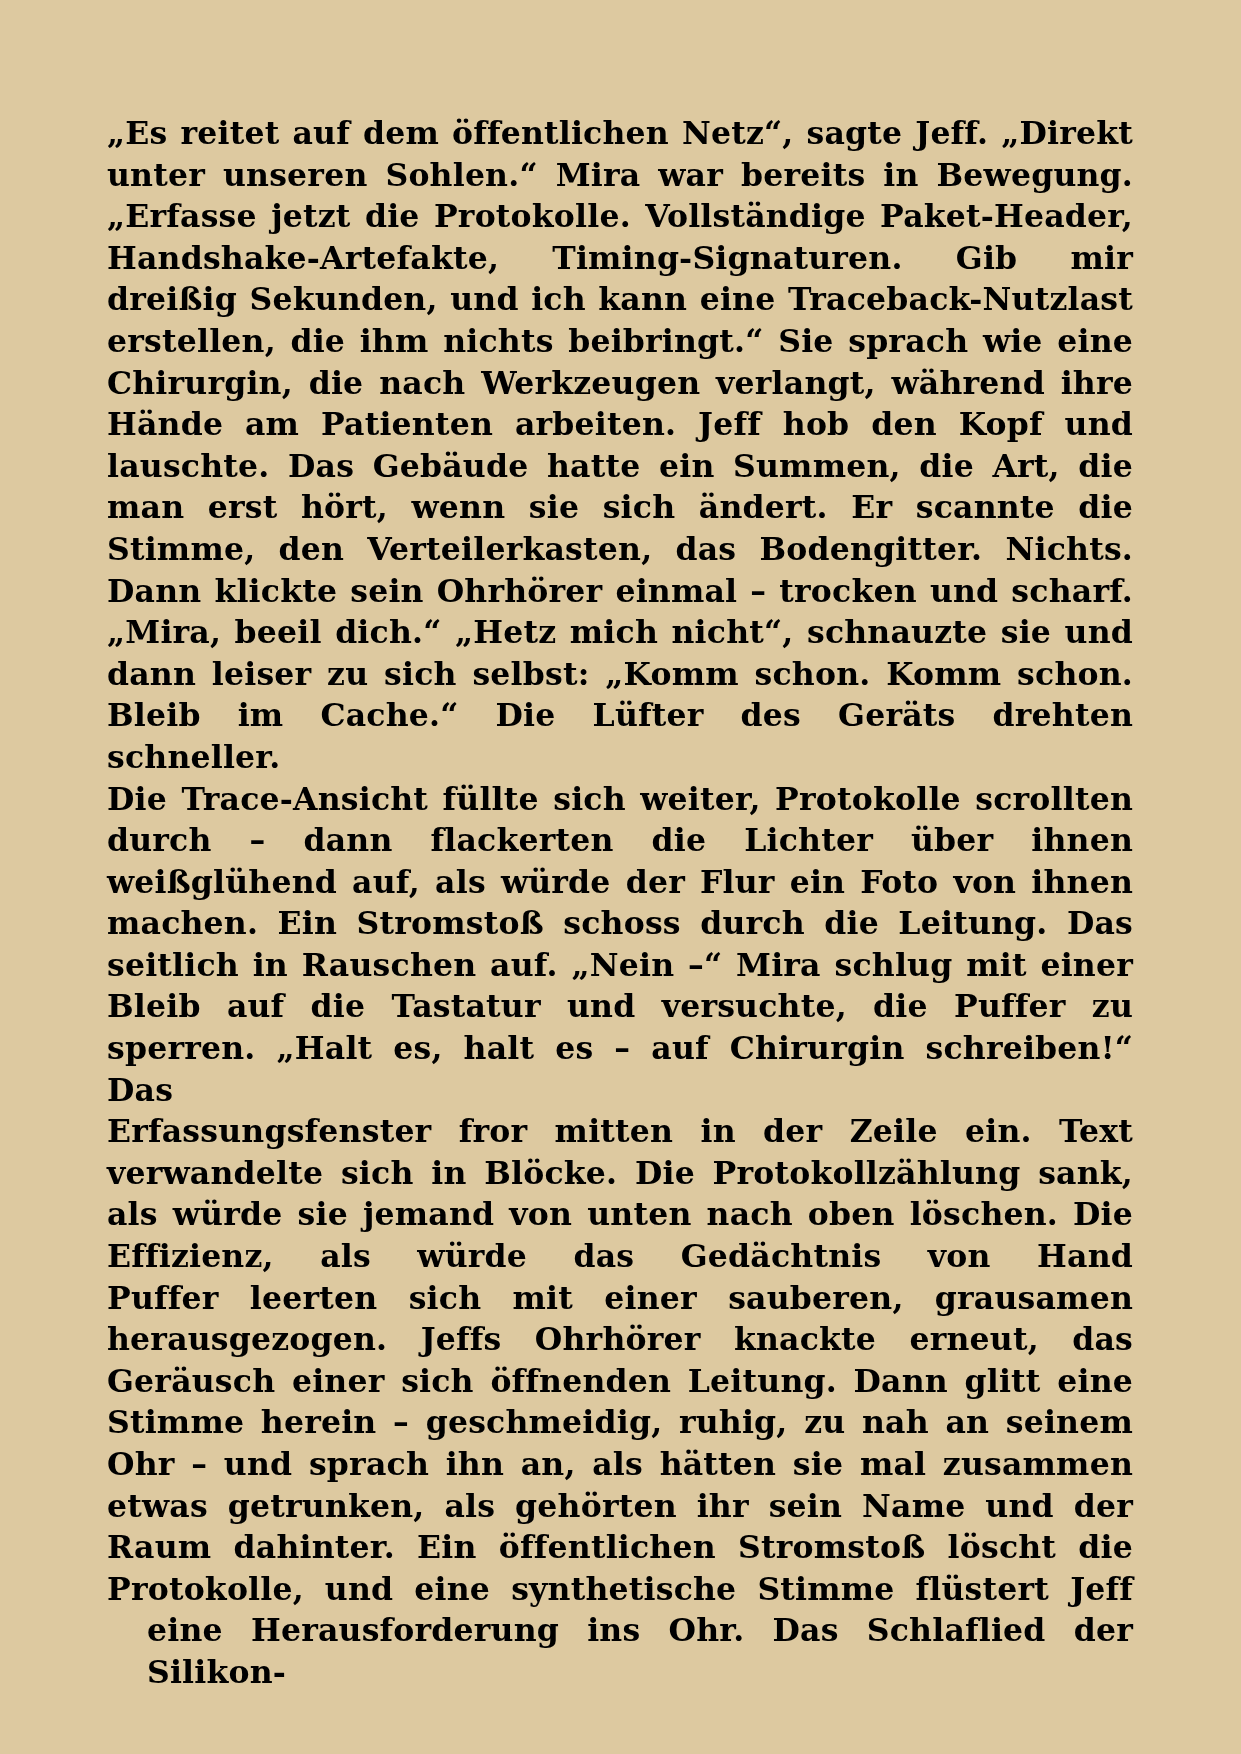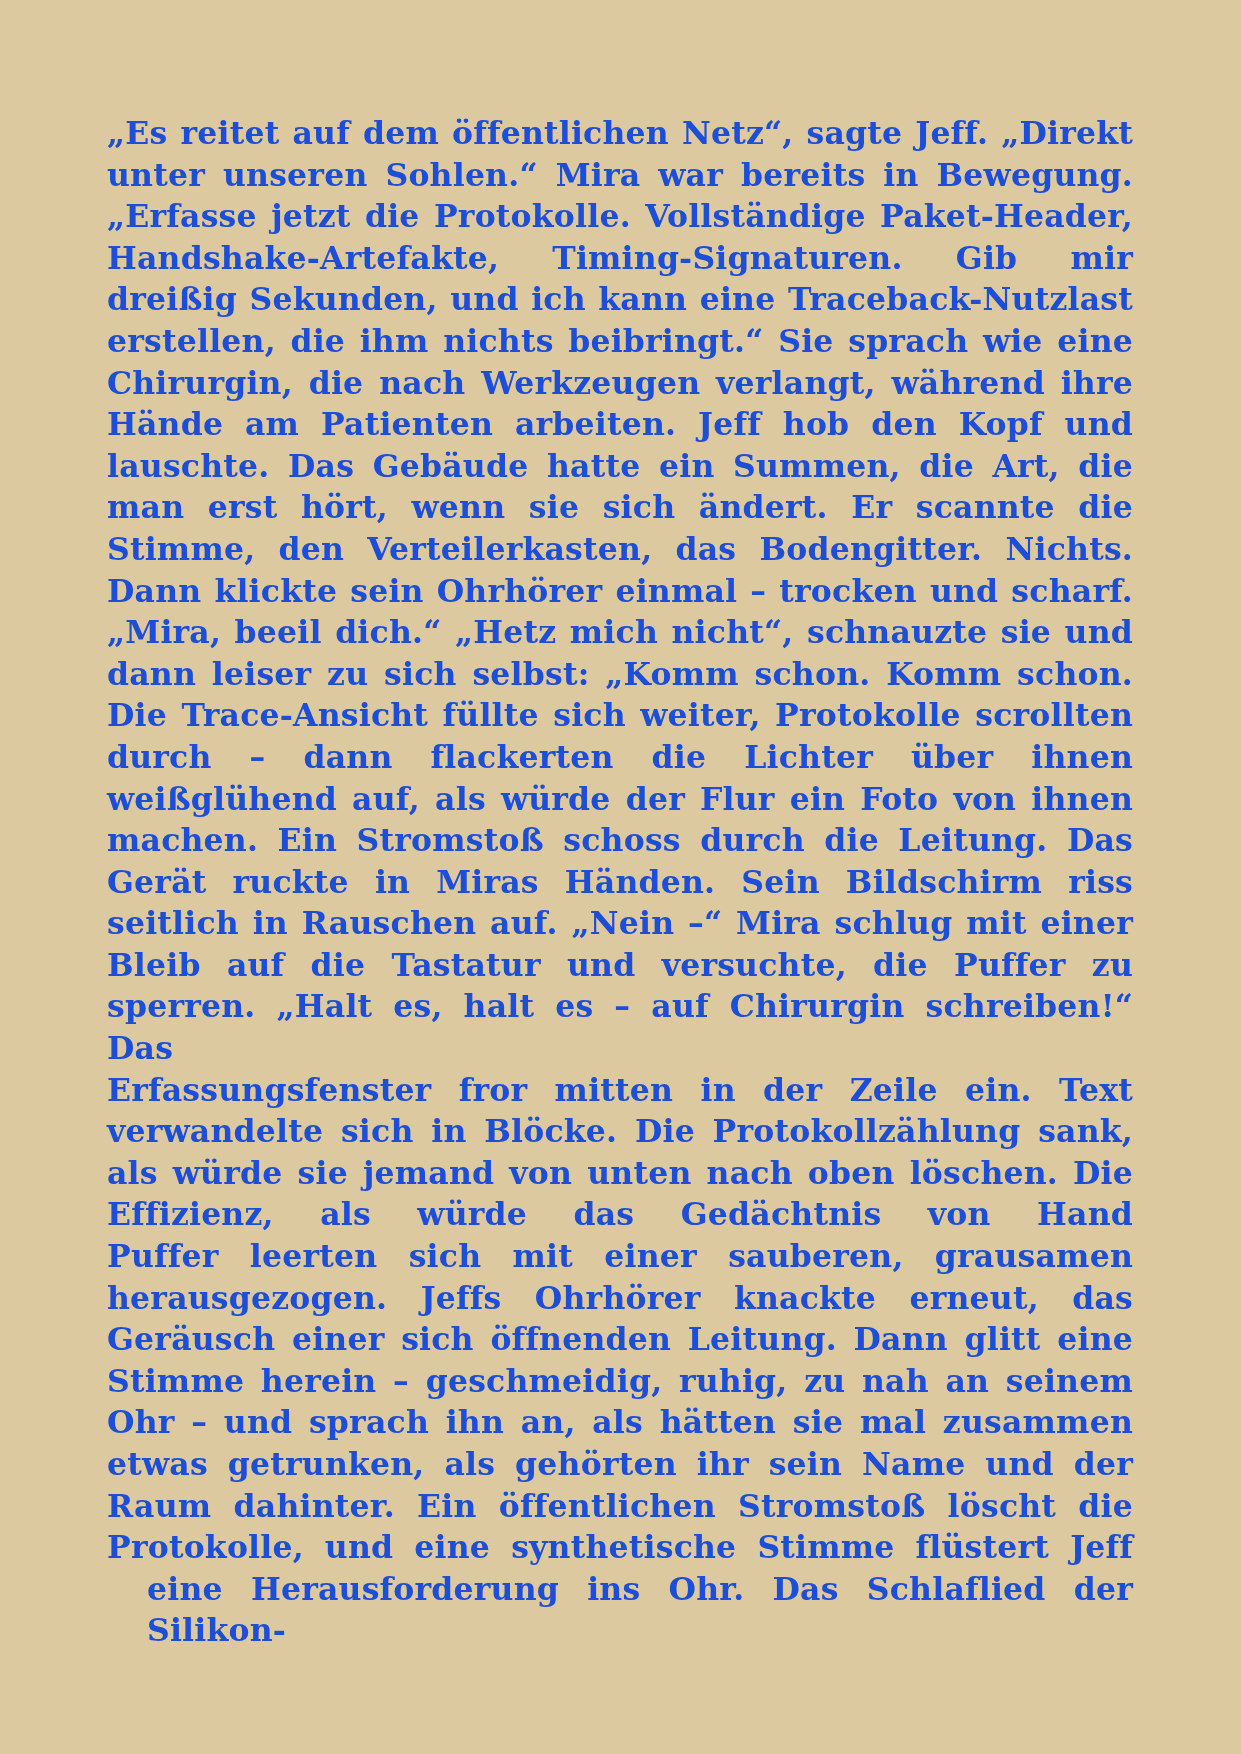--- a/index.html
+++ b/index.html
@@ -35,40 +35,40 @@
   }
   .line:last-child {
     text-align-last: left;
     margin-left: 40px;
   }
 </style>
 </head>
 <body style="background-color: rgb(221, 201, 160);">
 
 <div class="page">
-  <div class="text-block" style="color: #1d4ed8;">
+  <div class="text-block" style="color: #000000;">
       <div class="line">„Es reitet auf dem öffentlichen Netz“, sagte Jeff. „Direkt</div>
       <div class="line">unter unseren Sohlen.“ Mira war bereits in Bewegung.</div>
       <div class="line">„Erfasse jetzt die Protokolle. Vollständige Paket-Header,</div>
       <div class="line">Handshake-Artefakte, Timing-Signaturen. Gib mir</div>
       <div class="line">dreißig Sekunden, und ich kann eine Traceback-Nutzlast</div>
       <div class="line">erstellen, die ihm nichts beibringt.“ Sie sprach wie eine</div>
       <div class="line">Chirurgin, die nach Werkzeugen verlangt, während ihre</div>
       <div class="line">Hände am Patienten arbeiten. Jeff hob den Kopf und</div>
       <div class="line">lauschte. Das Gebäude hatte ein Summen, die Art, die</div>
       <div class="line">man erst hört, wenn sie sich ändert. Er scannte die</div>
       <div class="line">Stimme, den Verteilerkasten, das Bodengitter. Nichts.</div>
       <div class="line">Dann klickte sein Ohrhörer einmal – trocken und scharf.</div>
       <div class="line">„Mira, beeil dich.“ „Hetz mich nicht“, schnauzte sie und</div>
       <div class="line">dann leiser zu sich selbst: „Komm schon. Komm schon.</div>
+      <div class="line">Bleib im Cache.“ Die Lüfter des Geräts drehten schneller.</div>
       <div class="line">Die Trace-Ansicht füllte sich weiter, Protokolle scrollten</div>
       <div class="line">durch – dann flackerten die Lichter über ihnen</div>
       <div class="line">weißglühend auf, als würde der Flur ein Foto von ihnen</div>
       <div class="line">machen. Ein Stromstoß schoss durch die Leitung. Das</div>
-      <div class="line">Gerät ruckte in Miras Händen. Sein Bildschirm riss</div>
       <div class="line">seitlich in Rauschen auf. „Nein –“ Mira schlug mit einer</div>
       <div class="line">Bleib auf die Tastatur und versuchte, die Puffer zu</div>
       <div class="line">sperren. „Halt es, halt es – auf Chirurgin schreiben!“ Das</div>
       <div class="line">Erfassungsfenster fror mitten in der Zeile ein. Text</div>
       <div class="line">verwandelte sich in Blöcke. Die Protokollzählung sank,</div>
       <div class="line">als würde sie jemand von unten nach oben löschen. Die</div>
       <div class="line">Effizienz, als würde das Gedächtnis von Hand</div>
       <div class="line">Puffer leerten sich mit einer sauberen, grausamen</div>
       <div class="line">herausgezogen. Jeffs Ohrhörer knackte erneut, das</div>
       <div class="line">Geräusch einer sich öffnenden Leitung. Dann glitt eine</div>

